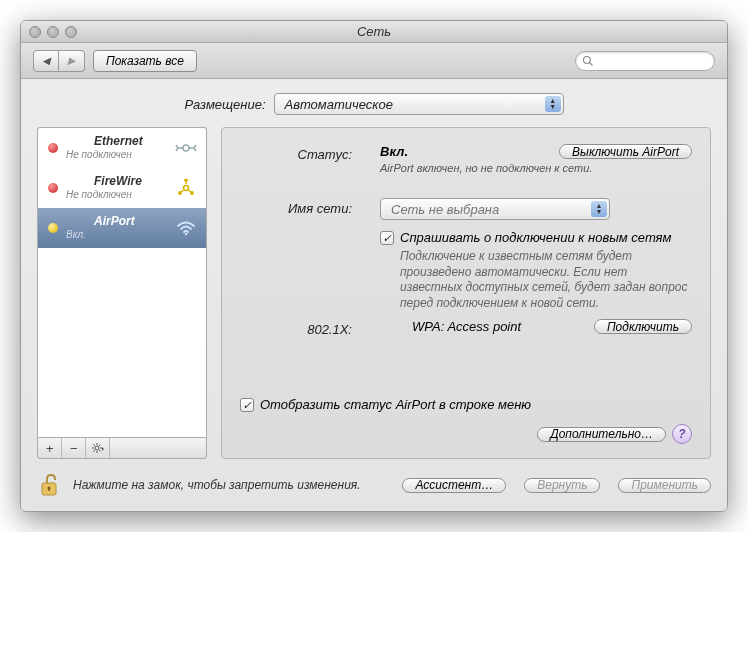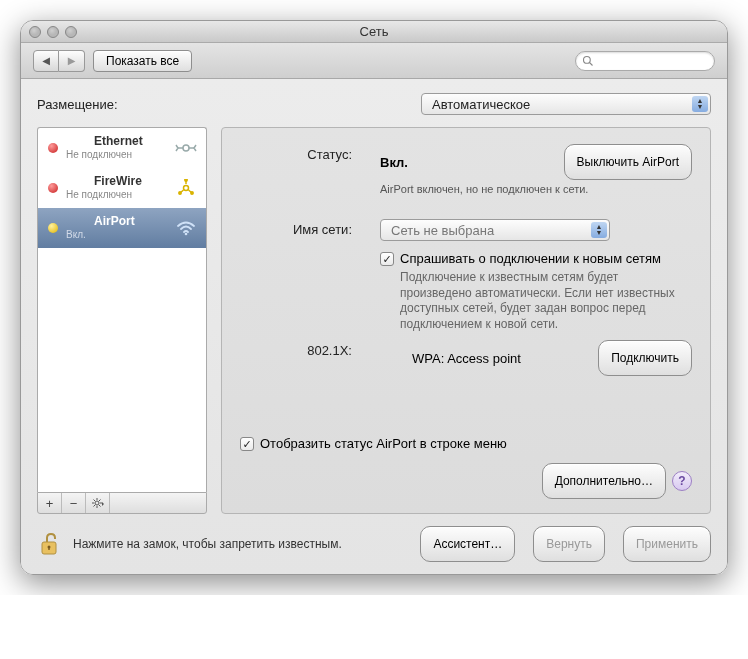--- a/index.html
+++ b/index.html
@@ -1,32 +1,32 @@
 <!DOCTYPE html>
 <html><head>
 <meta charset="utf-8">
 <style>
 * { box-sizing: border-box; margin: 0; padding: 0; }
 body { font-family: "Lucida Grande", "Helvetica Neue", sans-serif; font-size: 11px; background: #fff; padding: 20px; }
-.window { width: 708px; background: linear-gradient(#ebebeb, #dcdcdc); border: 1px solid #999; border-radius: 13px; box-shadow: 0 8px 30px rgba(0,0,0,0.45); overflow: hidden; }
+.window { width: 708px; background: linear-gradient(#ebebeb, #dcdcdc); border: 1px solid #999; border-radius: 6px; box-shadow: 0 8px 30px rgba(0,0,0,0.45); overflow: hidden; font-style: italic; }
 .titlebar { height: 22px; background: linear-gradient(#e8e8e8, #c9c9c9); border-bottom: 1px solid #aaa; position: relative; display: flex; align-items: center; }
 .traffic { display: flex; gap: 6px; padding-left: 8px; }
 .tl { width: 12px; height: 12px; border-radius: 50%; background: radial-gradient(circle at 40% 35%, #fff5, #0000 50%), #b7b7b7; border: 1px solid #888; }
 .title { position: absolute; left: 0; right: 0; text-align: center; font-size: 13px; color: #333; }
 .toolbar { height: 36px; background: linear-gradient(#e4e4e4, #cfcfcf); border-bottom: 1px solid #a8a8a8; display: flex; align-items: center; padding: 0 12px; gap: 8px; }
 .navseg { display: flex; }
 .navbtn { width: 26px; height: 22px; background: linear-gradient(#fdfdfd, #d8d8d8); border: 1px solid #999; display: flex; align-items: center; justify-content: center; font-size: 10px; color: #555; }
 .navbtn:first-child { border-radius: 4px 0 0 4px; }
 .navbtn:last-child { border-radius: 0 4px 4px 0; border-left: none; }
-.btn { height: 36px; padding: 0 12px; background: linear-gradient(#fdfdfd, #dfdfdf); border: 1px solid #8e8e8e; border-radius: 10px; font-size: 12px; display: inline-flex; align-items: center; box-shadow: 0 1px 0 #fff inset; cursor: default; white-space: nowrap; }
+.btn { height: 15px; padding: 0 12px; background: linear-gradient(#fdfdfd, #dfdfdf); border: 1px solid #8e8e8e; border-radius: 10px; font-size: 12px; display: inline-flex; align-items: center; box-shadow: 0 1px 0 #fff inset; cursor: default; white-space: nowrap; }
 .btn.sq { border-radius: 4px; height: 22px; }
 .search { margin-left: auto; width: 140px; height: 20px; border-radius: 10px; background: #fff; border: 1px solid #aaa; box-shadow: inset 0 1px 2px rgba(0,0,0,0.15); display: flex; align-items: center; padding: 0 6px; }
 .search svg { width: 12px; height: 12px; }
 .body { padding: 14px 16px 12px; background: linear-gradient(#ececec, #e4e4e4); }
-.locrow { display: flex; justify-content: space-between; align-items: center; gap: 8px; margin-bottom: 12px; font-size: 13px; color: #222; }
+.locrow { display: flex; justify-content: center; align-items: center; gap: 8px; margin-bottom: 12px; font-size: 13px; color: #222; }
 .popup { height: 22px; width: 290px; background: linear-gradient(#fdfdfd, #e6e6e6); border: 1px solid #9b9b9b; border-radius: 4px; display: flex; align-items: center; padding: 0 20px 0 10px; position: relative; font-size: 13px; }
 .popup.small { width: 230px; }
 .popup .arrows { position: absolute; right: 2px; top: 2px; bottom: 2px; width: 16px; background: linear-gradient(#bfd6f2, #86ace0); border-radius: 3px; display: flex; flex-direction: column; align-items: center; justify-content: center; font-size: 7px; color: #333; line-height: 6px; }
 .cols { display: flex; gap: 14px; }
 .sidebar { width: 170px; display: flex; flex-direction: column; }
 .svlist { flex: 1; height: 380px; background: #fff; border: 1px solid #aaa; border-bottom: none; border-radius: 3px 3px 0 0; overflow: hidden; }
 .svitem { height: 40px; padding: 4px 8px 4px 10px; display: flex; align-items: center; gap: 8px; border-bottom: 0; position: relative; }
 .svitem.sel { background: linear-gradient(#8ea4c1, #617da1); color: #fff; }
 .dot { width: 10px; height: 10px; border-radius: 50%; flex-shrink: 0; }
 .dot.red { background: radial-gradient(circle at 35% 30%, #ff9a9a, #c62020); }
@@ -236,21 +236,21 @@
 
     <div class="footer">
       <div class="lock">
         <svg width="22" height="24" viewBox="0 0 22 24">
           <path d="M7 10 L7 6 Q7 2 11 2 Q15 2 15 6 L15 7" fill="none" stroke="#b09040" stroke-width="2"></path>
           <rect x="2" y="10" width="14" height="12" rx="2" fill="#e8c060" stroke="#b09040"></rect>
           <circle cx="9" cy="15" r="1.5" fill="#7a5a20"></circle>
           <rect x="8.3" y="15" width="1.4" height="3" fill="#7a5a20"></rect>
         </svg>
       </div>
-      <div class="locktxt">Нажмите на замок, чтобы запретить известным.</div>
+      <div class="locktxt">Нажмите на замок, чтобы запретить изменения.</div>
       <div class="fbtns">
         <div class="btn">Ассистент…</div>
         <div class="btn">
             <span class="gray">Вернуть</span>
           </div>
         <div class="btn">
             <span class="gray">Применить</span>
           </div>
       </div>
     </div>

